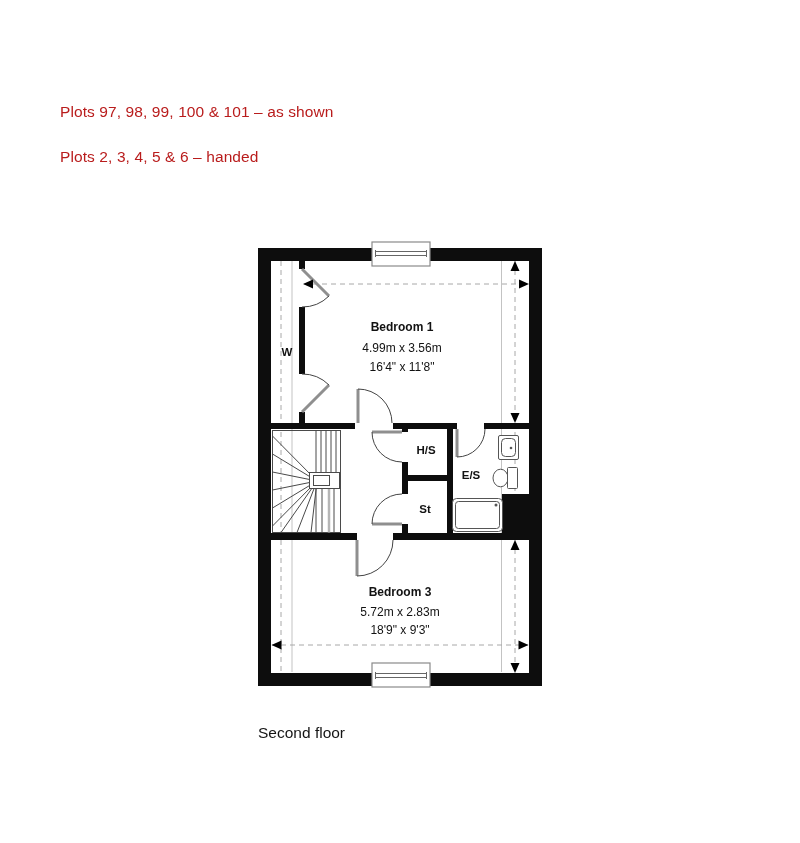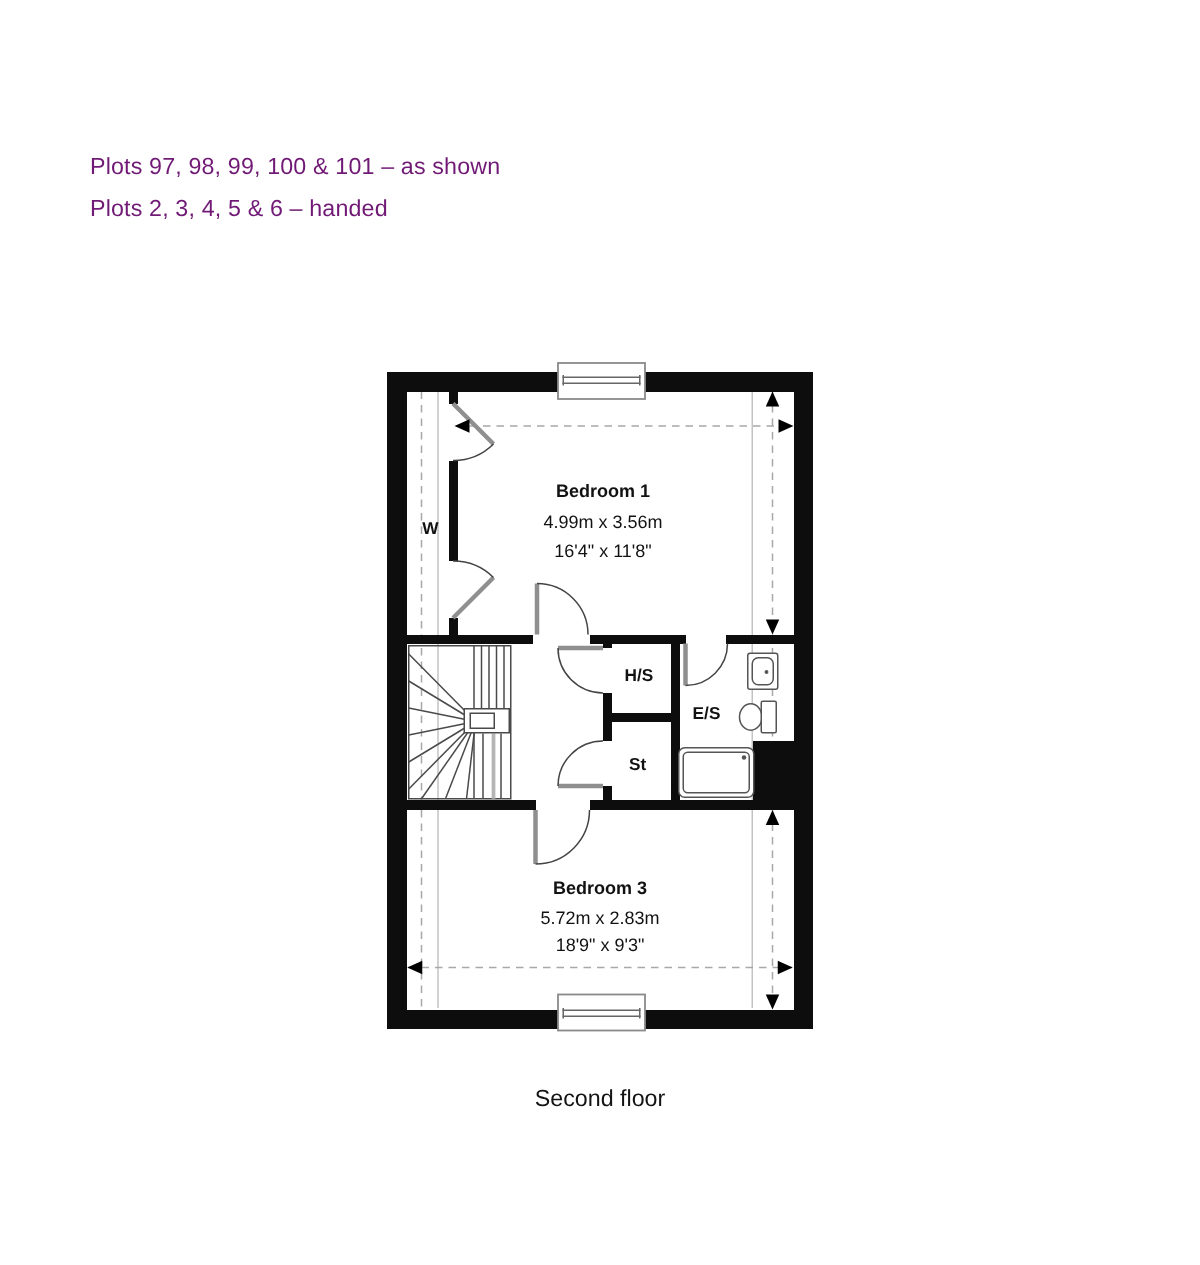--- a/index.html
+++ b/index.html
@@ -1,23 +1,23 @@
 <!DOCTYPE html>
 <html><head>
 <meta charset="utf-8">
 <style>
   html,body{margin:0;padding:0;background:#ffffff;}
   #page{position:relative;width:800px;height:843px;background:#fff;overflow:hidden;
         font-family:"Liberation Sans","DejaVu Sans",sans-serif;color:#1a1a1a;}
   .title{position:absolute;left:58px;top:53px;font-size:34px;line-height:1.05;
          font-weight:bold;letter-spacing:-0.5px;color:#2fb074;}
-  .sub{position:absolute;left:60px;font-size:15.5px;color:#701a75;letter-spacing:0.1px;}
+  .sub{position:absolute;left:60px;font-size:15.5px;color:#b91c1c;letter-spacing:0.1px;}
   .sub1{top:103px;}
-  .sub2{top:131px;}
-  .caption{position:absolute;left:258px;top:724px;width:284px;text-align:center;
+  .sub2{top:148px;}
+  .caption{position:absolute;left:258px;top:724px;width:284px;text-align:left;
            font-size:15.5px;color:#141414;}
   svg{position:absolute;left:0;top:0;}
   svg text{font-family:"Liberation Sans","DejaVu Sans",sans-serif;fill:#121212;}
   .rname{font-size:12px;font-weight:bold;}
   .rdim{font-size:12px;}
   .slab{font-size:11.5px;font-weight:bold;}
 </style>
 </head>
 <body>
 

